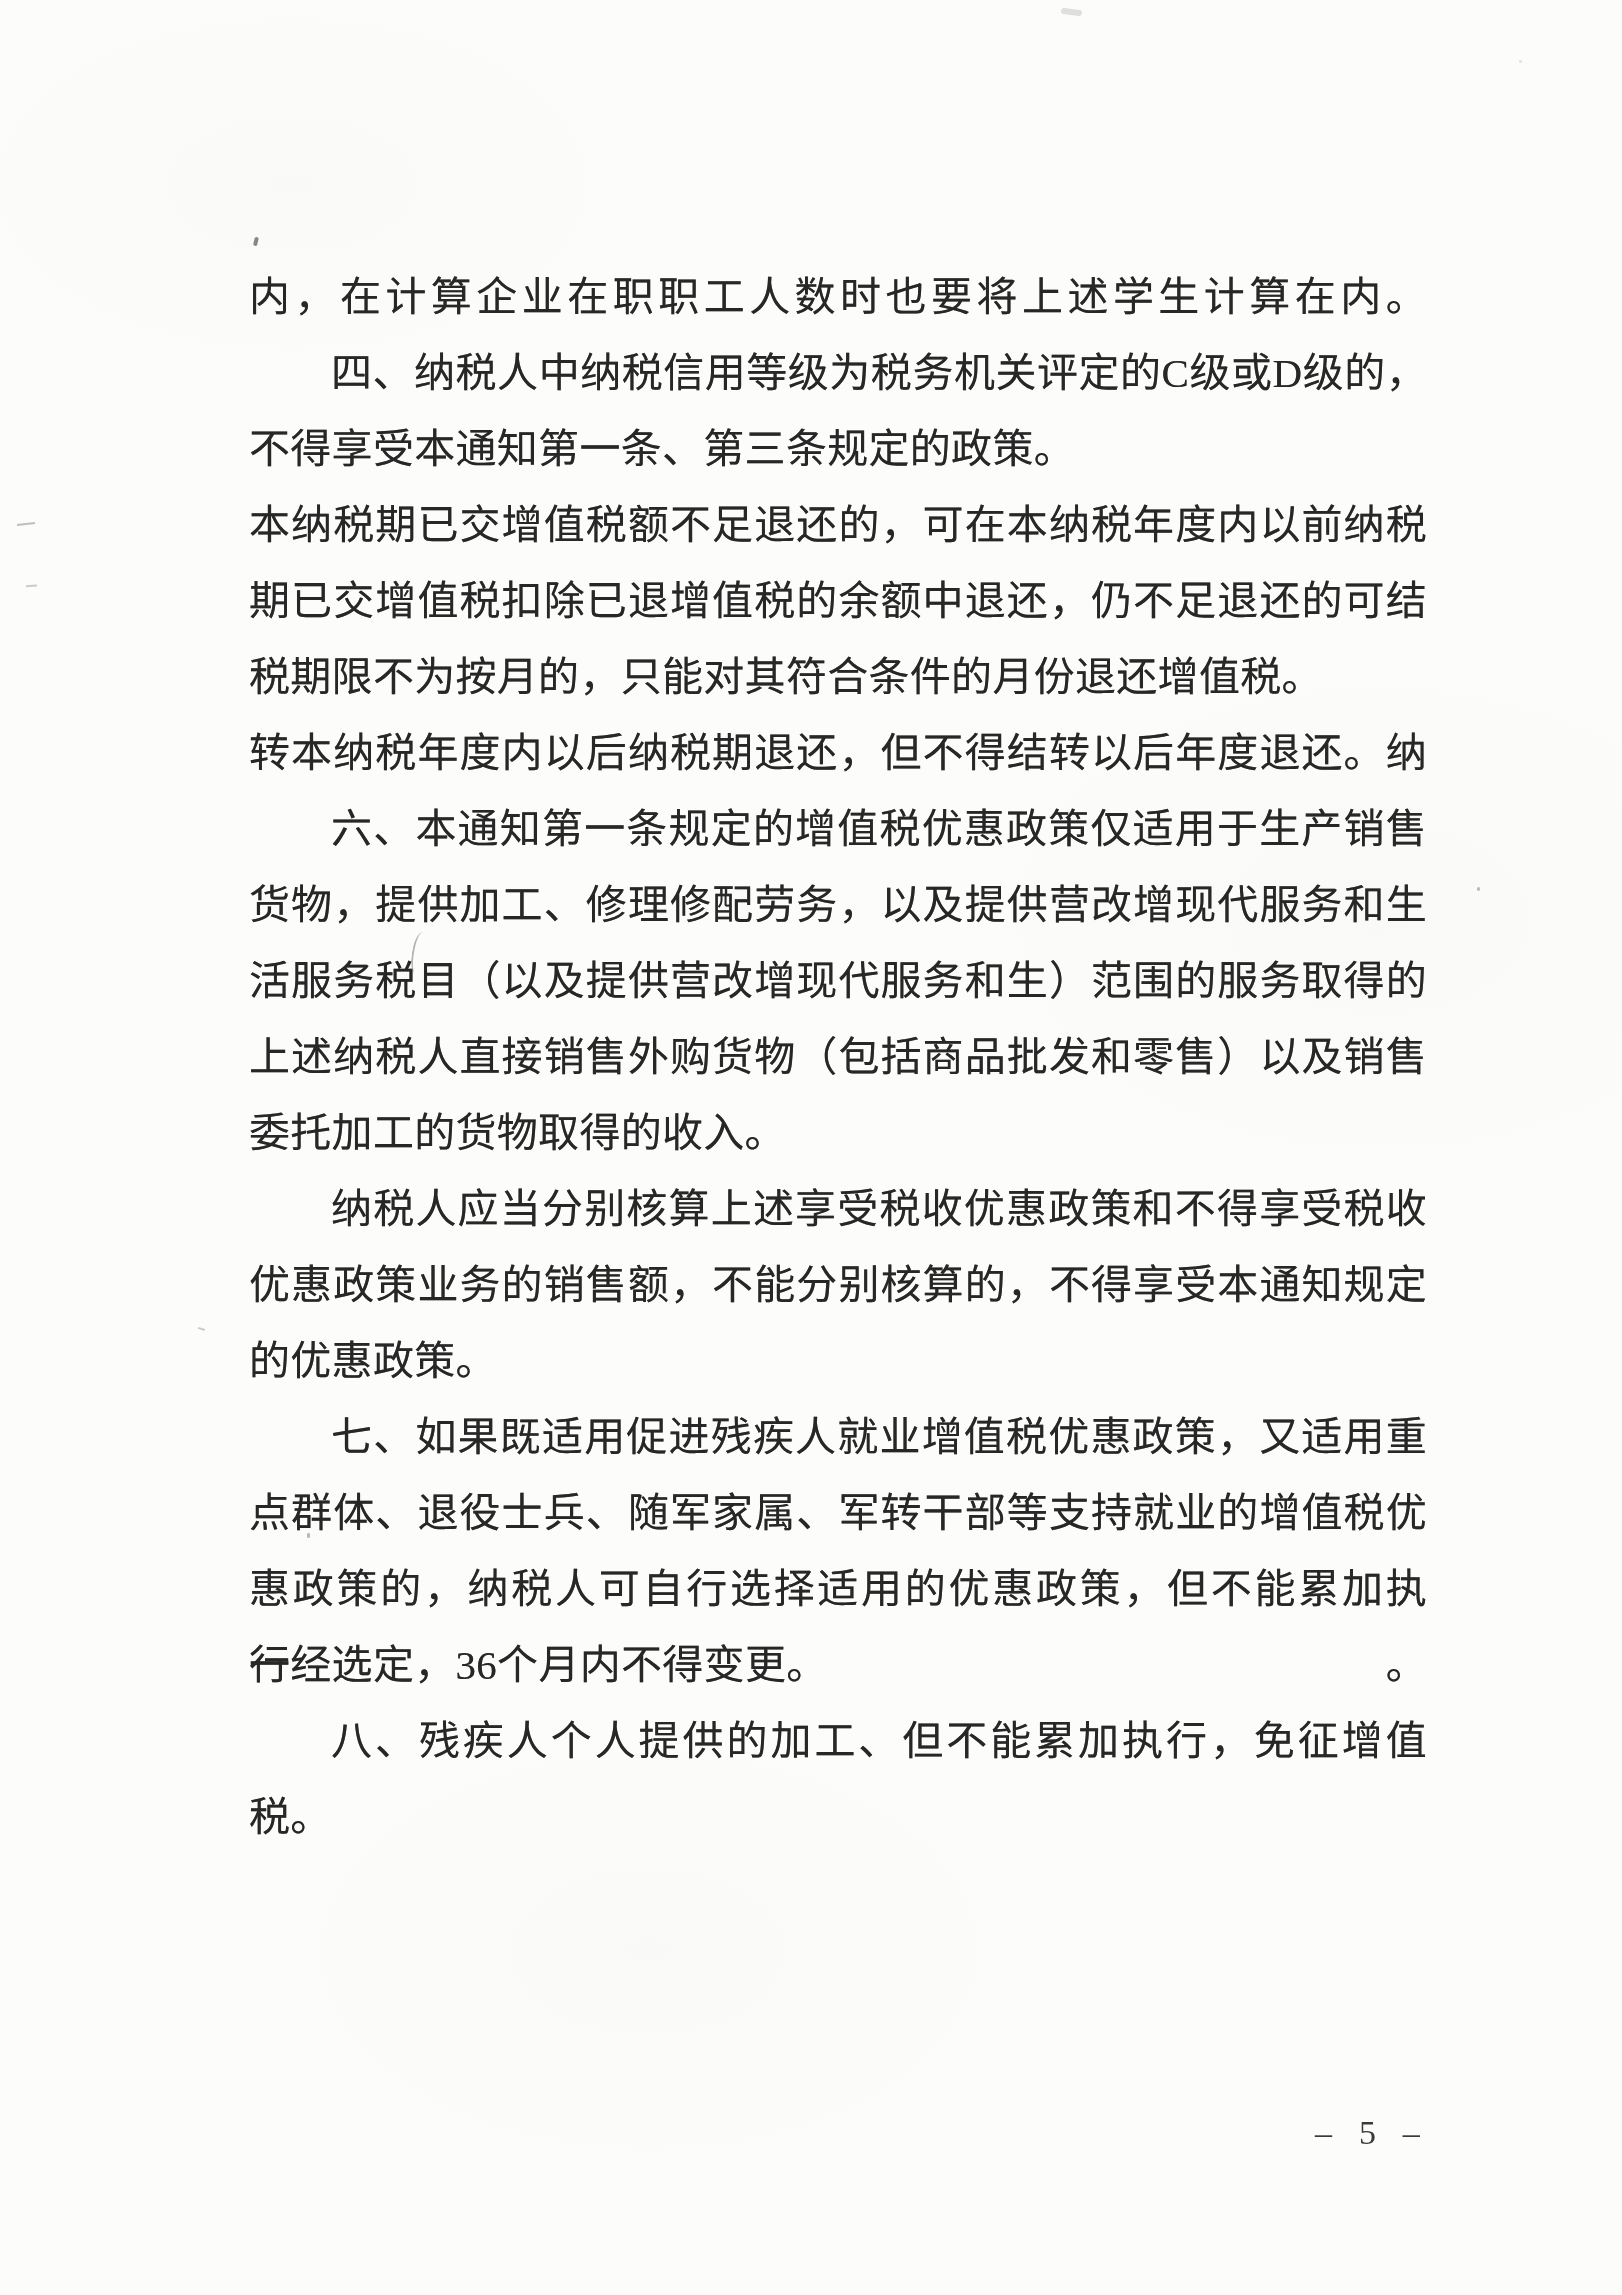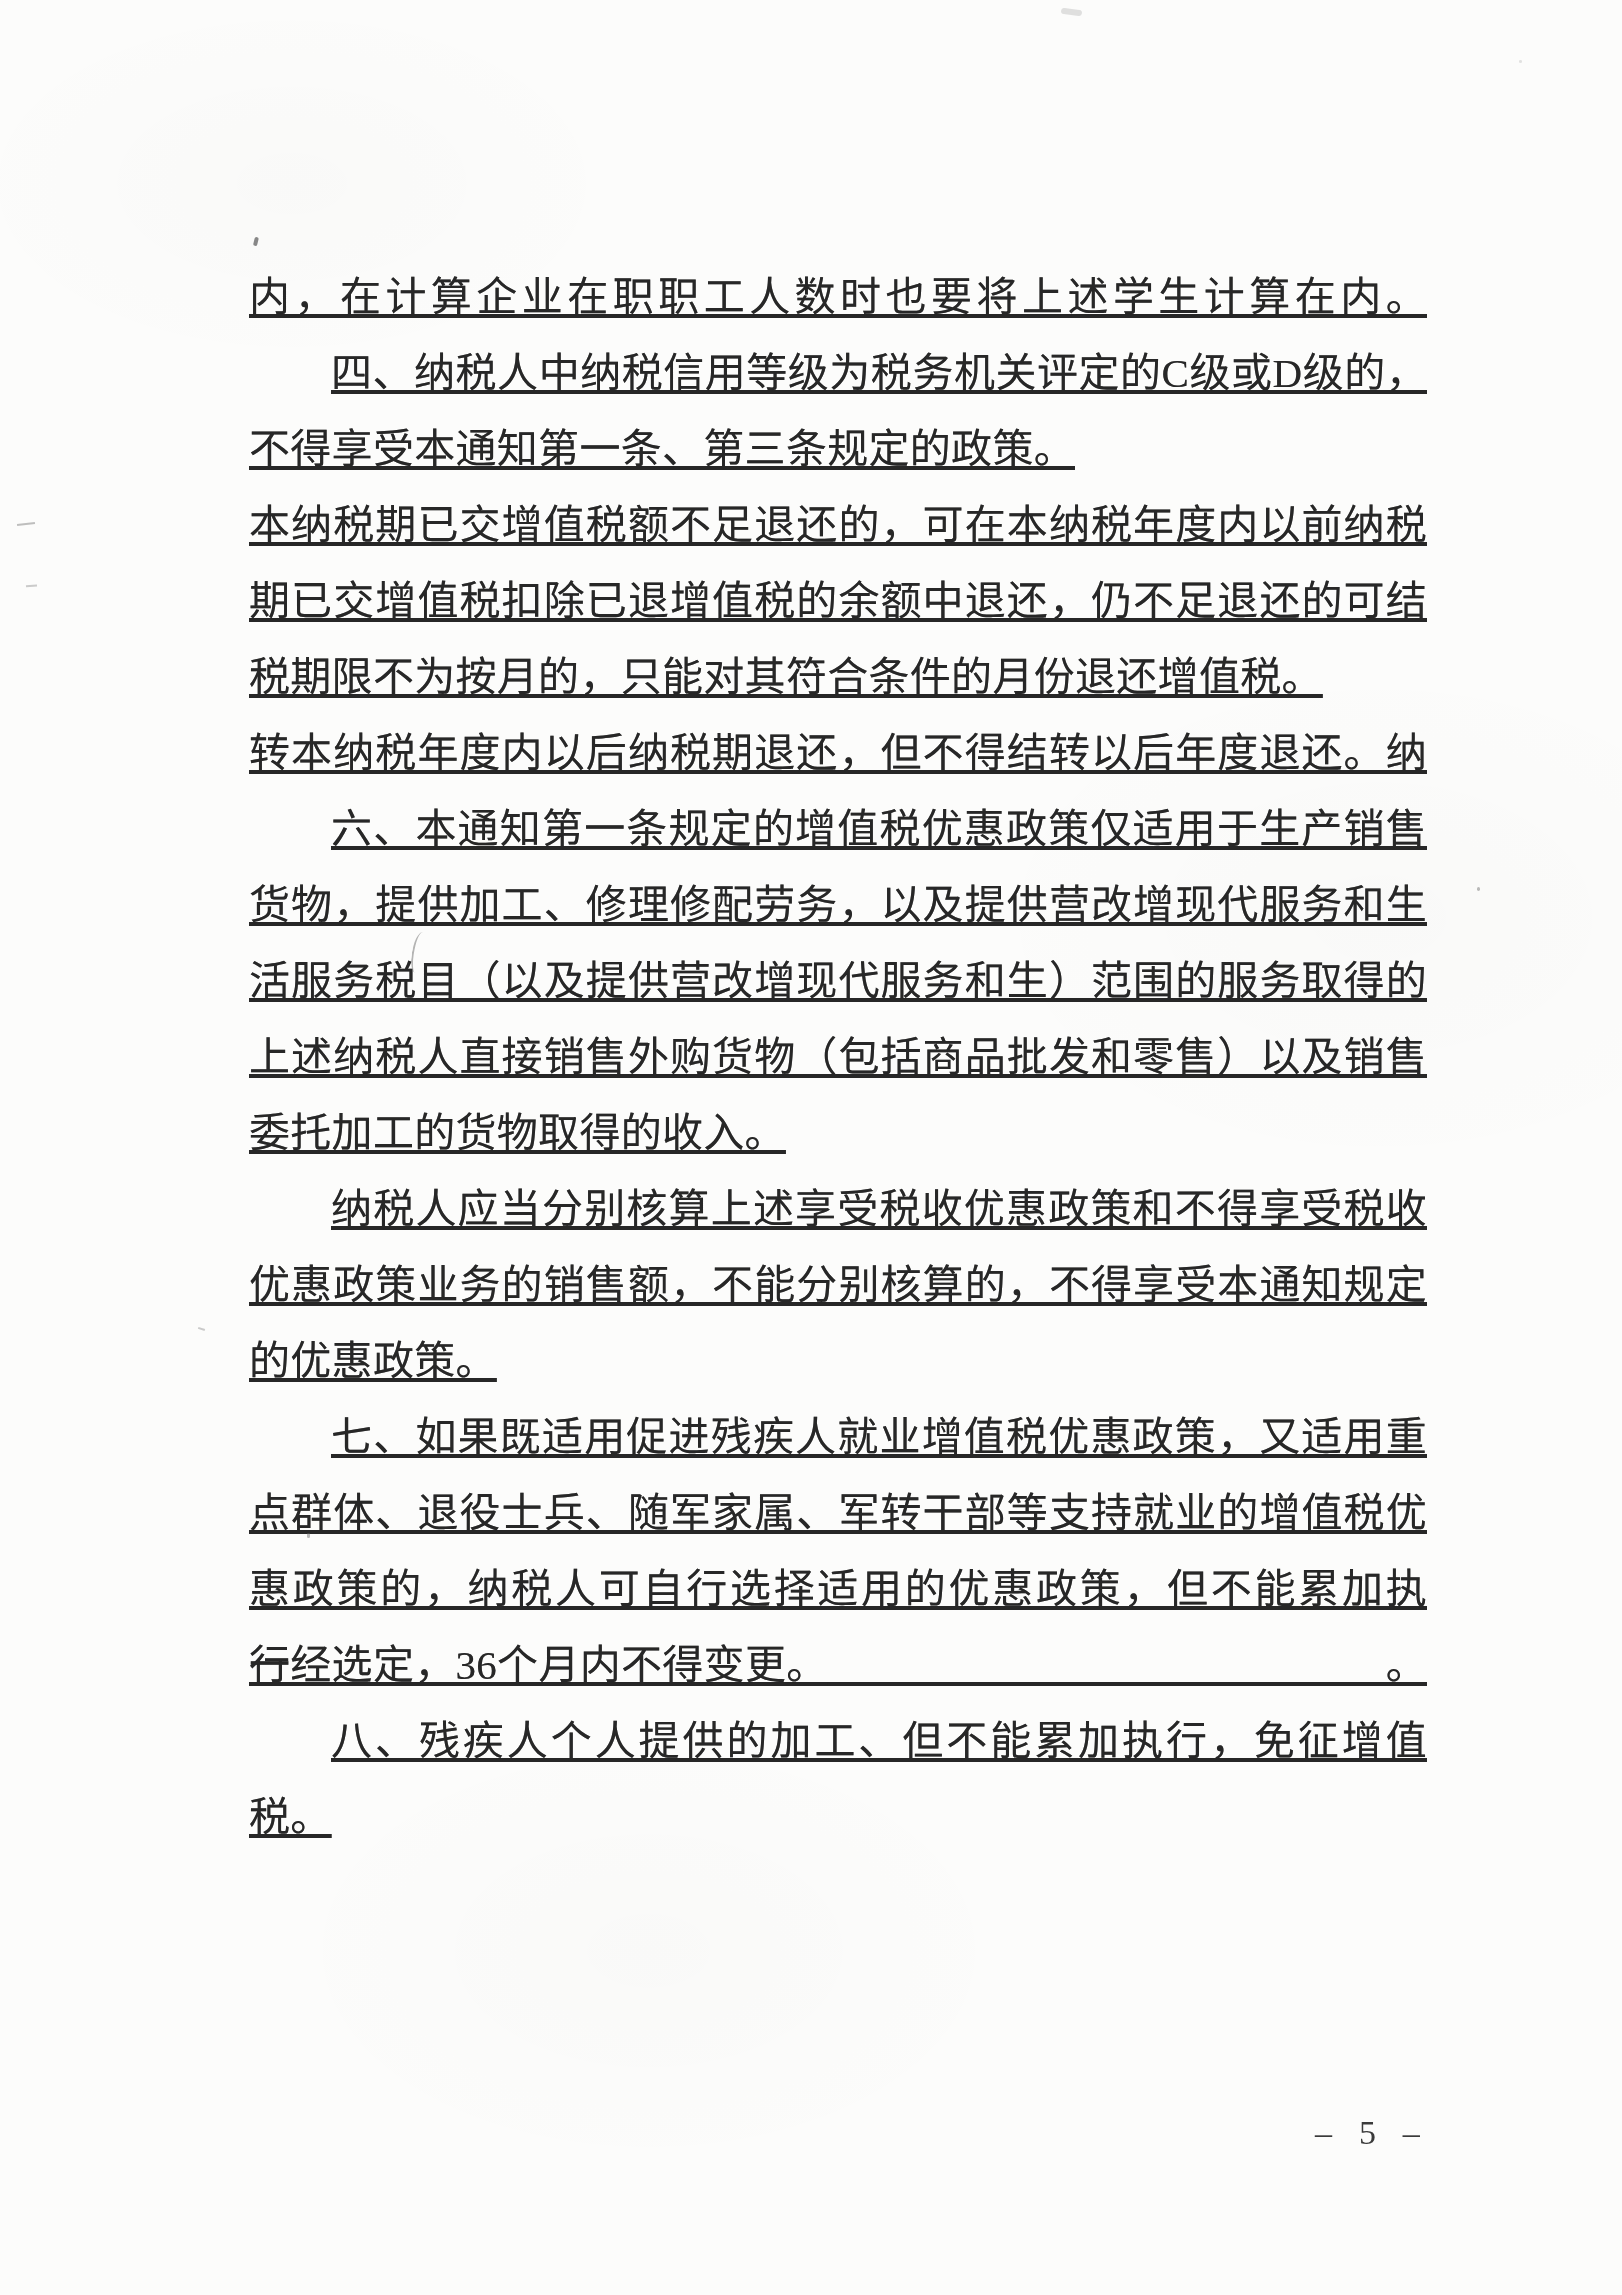--- a/index.html
+++ b/index.html
@@ -29,21 +29,20 @@
     line-height: 76px;
     color: #272727;
     letter-spacing: 0.3px;
     text-shadow: 0 0 0.4px rgba(40,40,40,0.55);
   }
   .line {
     text-align: justify;
     text-align-last: justify;
     text-justify: inter-character;
     height: 76px;
-    text-decoration: underline;
   }
   .line.indent { text-indent: 82px; }
   .line.end { text-align-last: left; }
   .pageno {
     position: absolute;
     left: 1315px;
     top: 2114px;
     font-size: 34px;
     letter-spacing: 9.2px;
     color: #3a3a3a;

